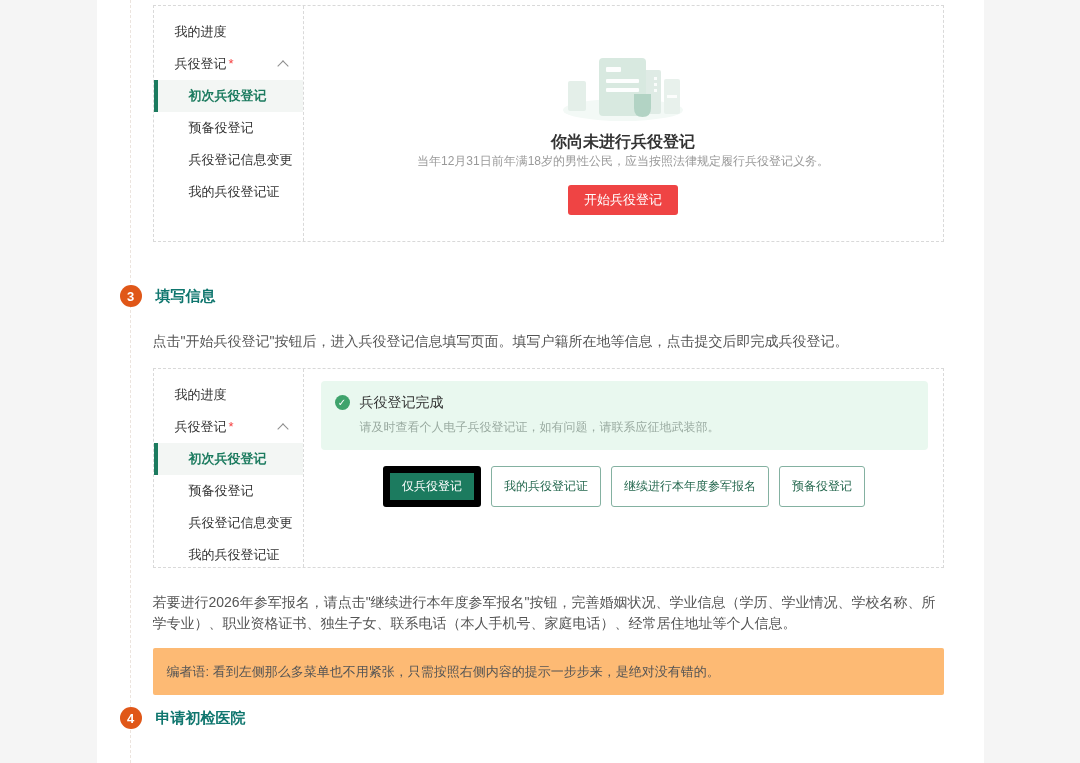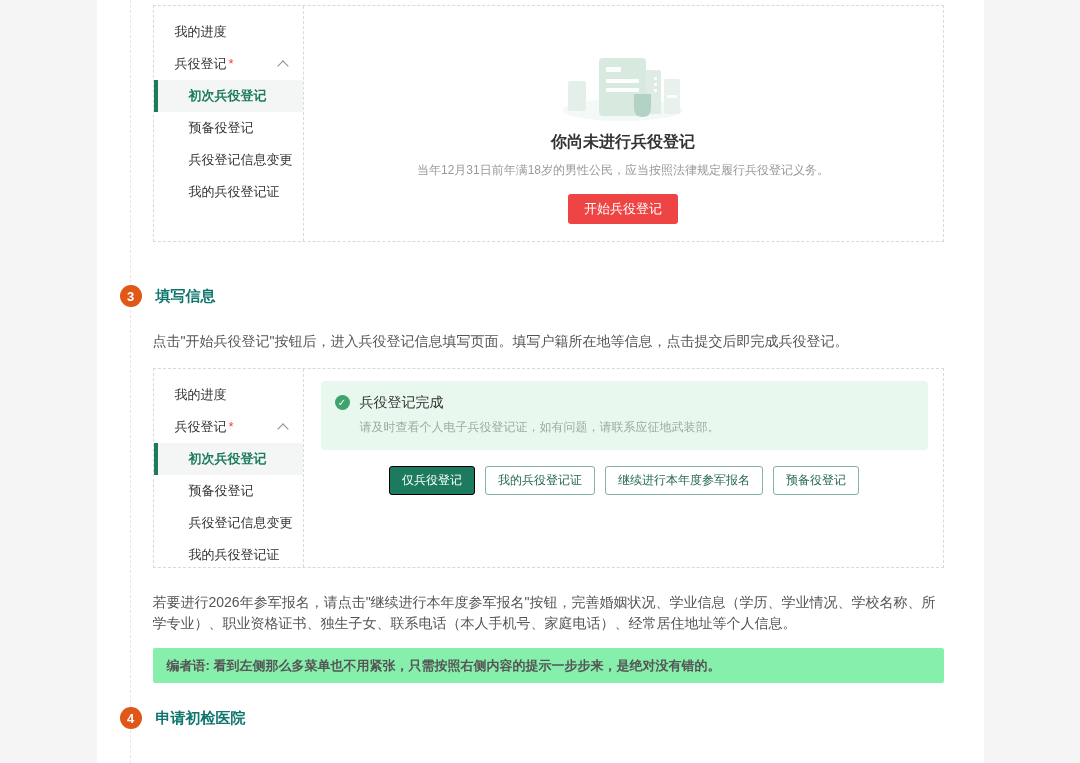--- a/index.html
+++ b/index.html
@@ -16,21 +16,21 @@
   .side-item.sub{padding-left:35px;}
   .side-item.active{background:#f3f6f4;border-left:4px solid #1c7b5f;padding-left:31px;color:#1c7b5f;font-weight:bold;}
   .si-req{color:#f53f3f;margin-left:2px;font-size:13px;}
   .si-chev{position:absolute;right:16px;top:50%;width:7px;height:7px;border-right:1.5px solid #8c8c8c;border-bottom:1.5px solid #8c8c8c;}
   .chev-up{transform:translateY(-25%) rotate(-135deg);}
   .chev-down{transform:translateY(-75%) rotate(45deg);}
 
   
   .main1{flex:1;text-align:center;padding-top:48px;}
   .empty-title{font-size:16px;font-weight:bold;color:#333;margin-top:10px;}
-  .empty-desc{font-size:12px;color:#999;margin-top:9px;}
+  .empty-desc{font-size:12px;color:#999;}
   .btn-primary{display:inline-block;margin-top:15px;background:#ef4444;color:#fff;font-size:13px;border:none;border-radius:3px;padding:6px 16px;cursor:pointer;font-family:inherit;}
 
   
   .step-row{position:absolute;display:flex;align-items:center;}
   .step3{left:23px;top:285px;}
   .step4{left:23px;top:707px;}
   .step-circle{width:22px;height:22px;border-radius:50%;background:#e05718;color:#fff;font-size:13px;font-weight:bold;display:flex;align-items:center;justify-content:center;}
   .step-title{margin-left:14px;font-size:15px;font-weight:bold;color:#0f766e;}
 
   
@@ -40,25 +40,25 @@
 
   
   .main2{flex:1;padding:12px 15px 0 17px;box-sizing:border-box;}
   .success-box{display:flex;background:#e9f8ef;border-radius:4px;padding:13px 14px 14px 14px;}
   .check-icon{flex:0 0 15px;width:15px;height:15px;border-radius:50%;background:#3fa36c;color:#fff;font-size:10px;line-height:15px;text-align:center;margin-top:1px;}
   .s-col{margin-left:10px;}
   .s-title{font-size:14px;color:#333;}
   .s-desc{font-size:12px;color:#9aaba1;margin-top:7px;}
   .btn-row{display:flex;justify-content:center;gap:10px;margin-top:16px;}
   .action-btn{font-size:12px;border-radius:3px;padding:5px 12px;cursor:pointer;font-family:inherit;white-space:nowrap;}
-  .action-btn.primary{background:#1c7b5f;border:1px solid #000000;color:#fff;}
+  .action-btn.primary{background:#1c7b5f;border:7px solid #000000;color:#fff;}
   .action-btn.outline{background:#fff;border:1px solid #84b1a1;color:#25684f;}
 
   
-  .note{position:absolute;left:56px;top:648px;width:763px;background:#86efac;color:#555;font-size:13px;padding:10px 14px;border-radius:2px;line-height:15px;font-weight:bold;}
+  .note{position:absolute;left:56px;top:648px;width:763px;background:#fdba74;color:#555;font-size:13px;padding:16px 14px;border-radius:2px;line-height:15px;}
 
   
   .illus{display:block;margin:0 auto;}
 </style>
 </head>
 <body>
 
 <div class="page">
   <div class="timeline"></div>
 

